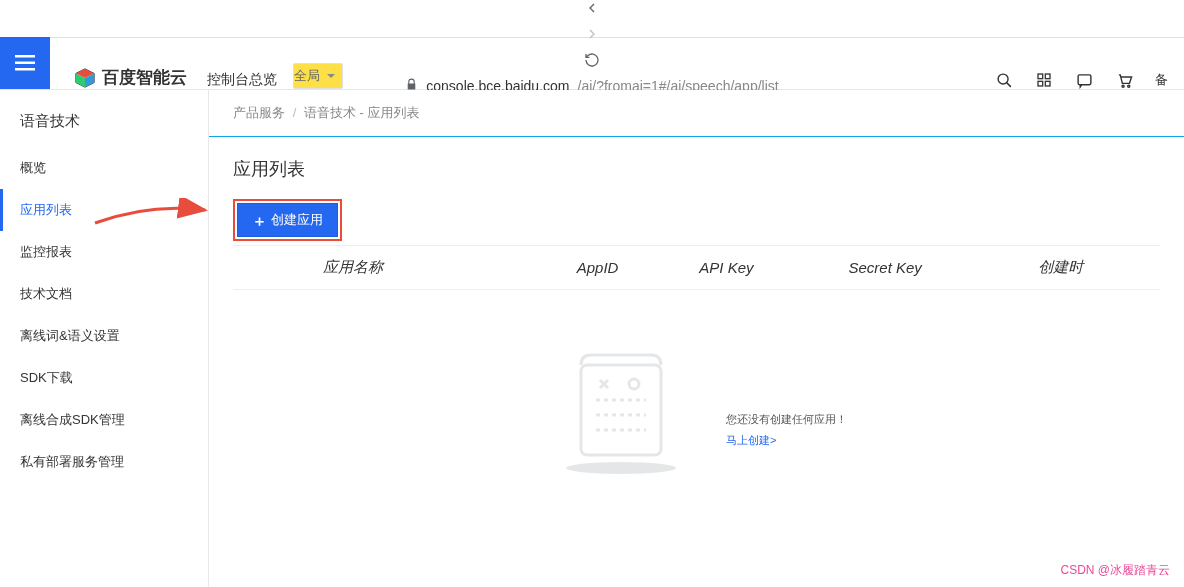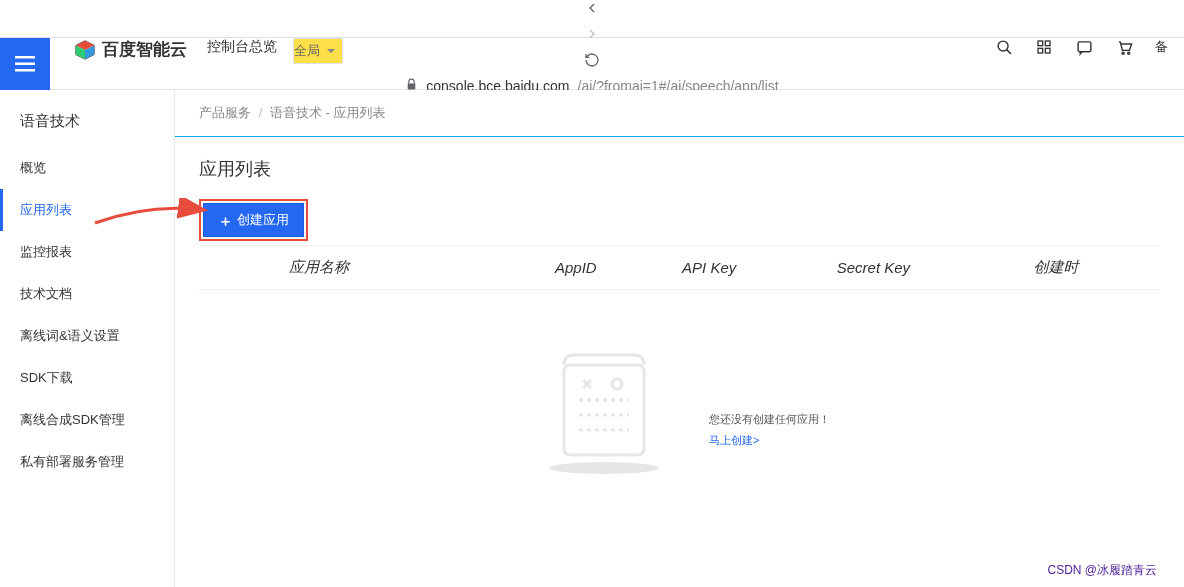--- a/index.html
+++ b/index.html
@@ -18,21 +18,21 @@
     .nav-arrow { width: 24px; height: 24px; display: flex; align-items: center; justify-content: center; color: #5f6368; cursor: pointer; }
     .nav-arrow.disabled { color: #c0c0c0; }
     .url-bar { flex: 1; display: flex; align-items: center; gap: 8px; font-size: 14px; color: #333; }
     .lock-icon { color: #5f6368; }
     .url-muted { color: #888; }
 
     
     .top-header {
       height: 52px;
       display: flex;
-      align-items: flex-start;
+      align-items: flex-end;
       border-bottom: 1px solid #e6e6e6;
     }
     .hamburger {
       width: 50px; height: 52px;
       background: #2468f2;
       display: flex; align-items: center; justify-content: center;
       cursor: pointer;
     }
     .logo-block { display: flex; align-items: center; margin-left: 24px; gap: 6px; }
     .logo-cube { width: 22px; height: 22px; }
@@ -57,21 +57,21 @@
       transform: translateY(-25%);
     }
     .header-spacer { flex: 1; }
     .header-icons { display: flex; align-items: center; gap: 22px; padding-right: 16px; }
     .header-icon { width: 18px; height: 18px; color: #333; cursor: pointer; display:flex; align-items:center; justify-content:center; }
     .header-text-btn { font-size: 13px; color: #333; cursor: pointer; }
 
     
     .layout { display: flex; height: calc(587px - 38px - 52px); }
     .sidebar {
-      width: 175px;
+      width: 209px;
       border-right: 1px solid #e8e8e8;
       background: #fff;
       padding-top: 2px;
     }
     .sidebar-group-title {
       padding: 20px 20px 16px 20px;
       font-size: 15px;
       color: #333;
     }
     .sidebar-item {
@@ -141,24 +141,24 @@
       position: absolute;
       left: 90px;
       top: 198px;
       width: 120px;
       height: 30px;
       pointer-events: none;
     }
 
     .watermark {
       position: absolute;
-      right: 27px;
+      right: 14px;
       bottom: 8px;
       font-size: 12px;
-      color: #4c1d95;
+      color: #ec4899;
     }
   </style>
 </head>
 <body>
 
 <div class="browser-bar">
   <div class="nav-arrow">
     <svg width="16" height="16" viewBox="0 0 24 24" fill="none" stroke="currentColor" stroke-width="2">
         <path d="M15 18l-6-6 6-6"></path>
       </svg>

